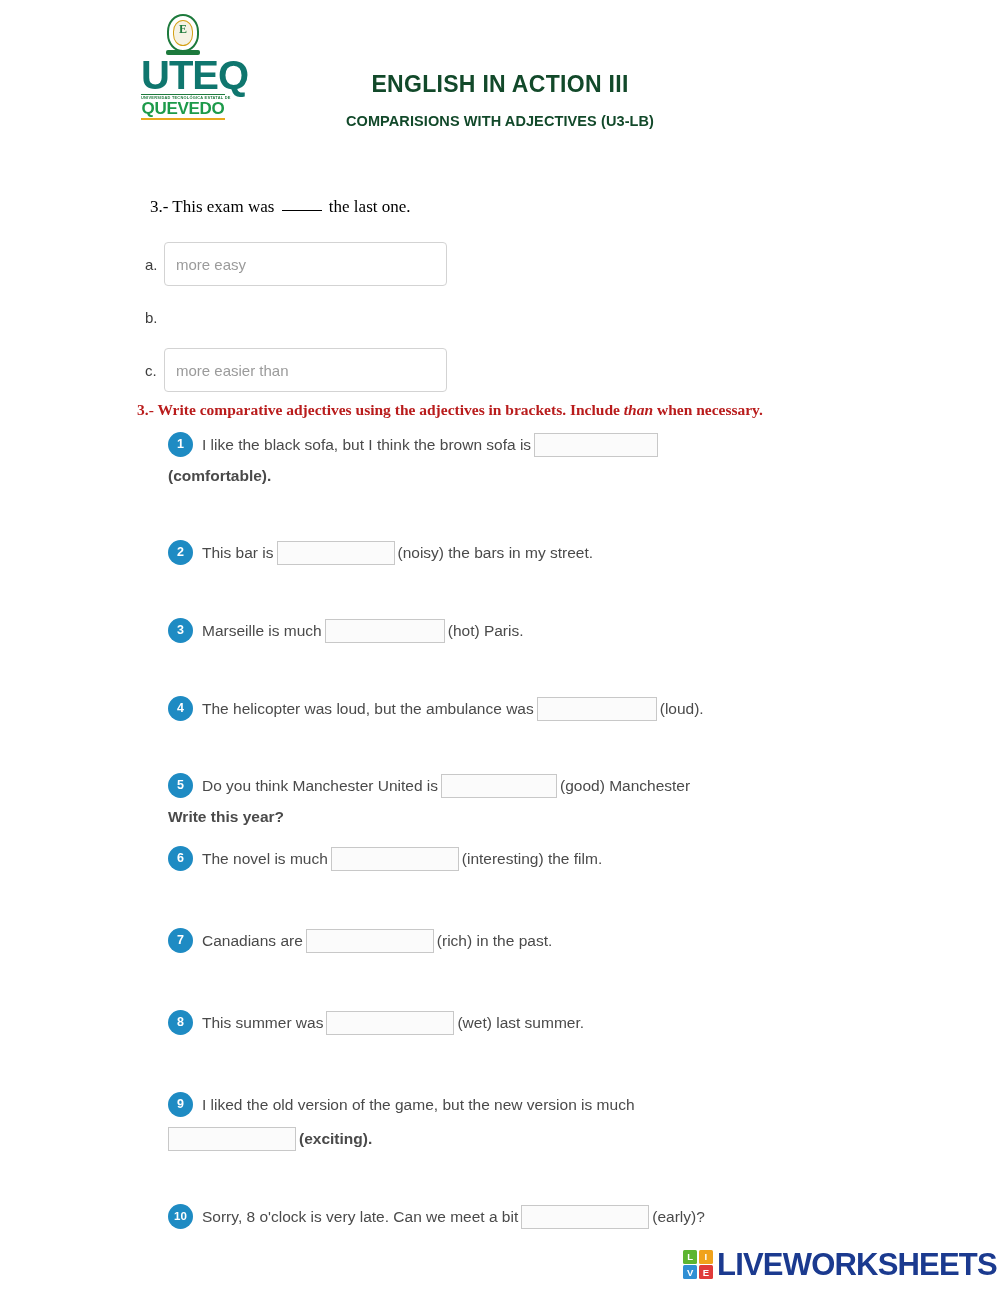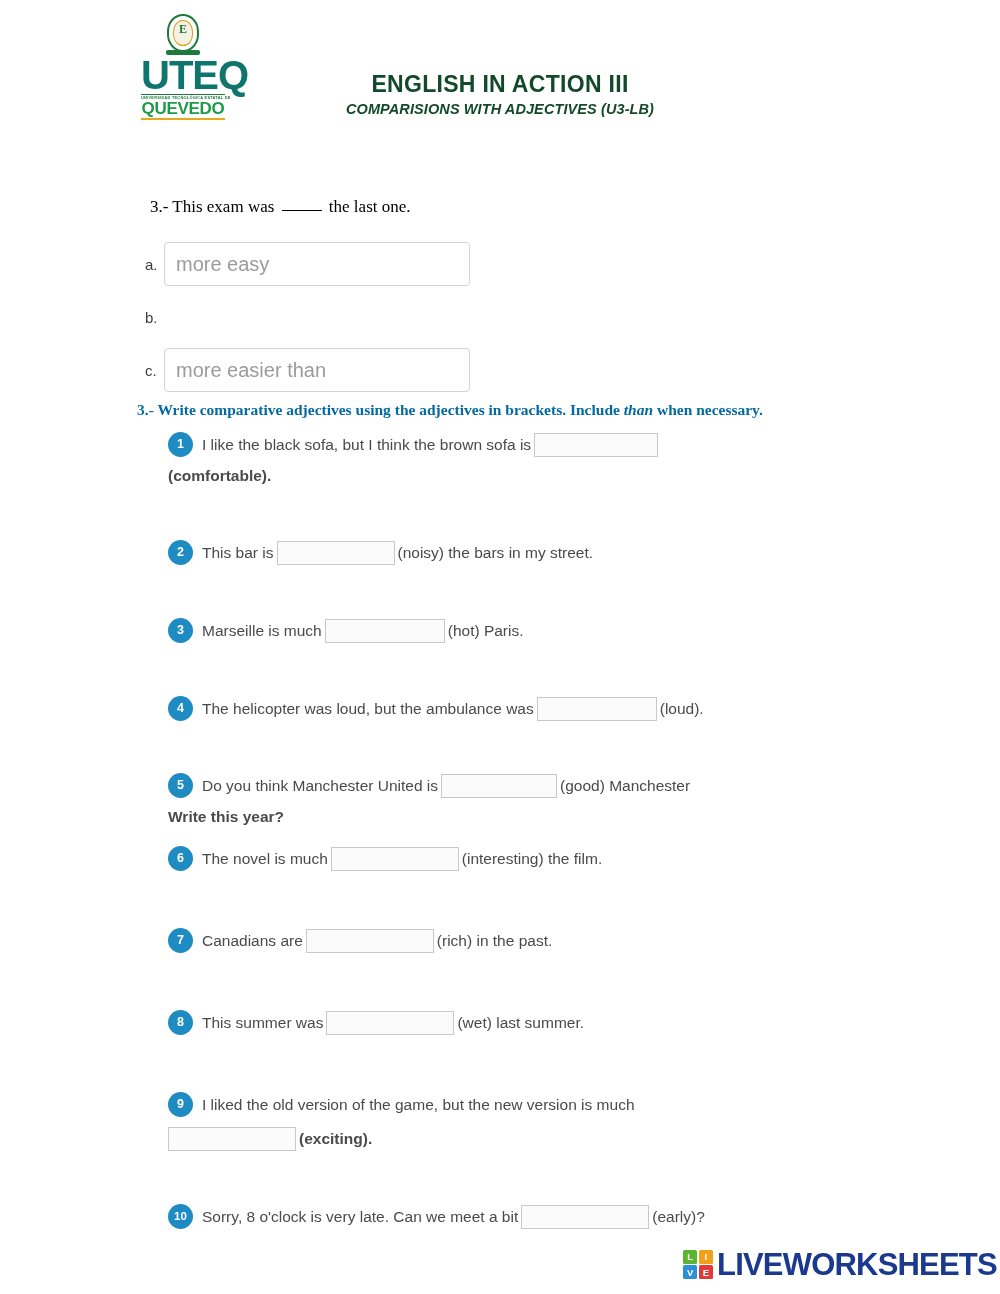--- a/index.html
+++ b/index.html
@@ -119,23 +119,22 @@
     letter-spacing: 0.3px;
     line-height: 1.22;
     font-family: Liberation Sans, sans-serif;
     margin-top: 10px;
   }
   .sub-title {
     font-size: 14.5px;
     font-weight: bold;
     color: #12492a;
     letter-spacing: 0.1px;
-    margin-top: 3px;
-    font-family: "Liberation Sans", sans-serif;
-    font-style: italic;
+    margin-top: 15px;
+    font-family: "Liberation Sans", sans-serif;
   }
 
   
   .stem-serif {
     position: absolute;
     left: 150px;
     top: 197px;
     font-family: "Liberation Serif", serif;
     font-size: 17px;
     color: #000000;
@@ -165,43 +164,43 @@
   .option-letter {
     width: 22px;
     font-size: 15px;
     color: #3d3d3d;
     font-family: "Liberation Sans", sans-serif;
     text-align: left;
     padding-left: 3px;
     box-sizing: border-box;
   }
   .option-box {
-    width: 306px;
+    width: 283px;
     height: 44px;
     border: 1px solid #d3d3d3;
     border-radius: 4px;
     background: #ffffff;
     display: flex;
     align-items: center;
     padding-left: 11px;
     box-sizing: border-box;
-    font-size: 20px;
+    font-size: 15px;
     color: #9b9b9b;
     font-family: "Liberation Sans", sans-serif;
   }
 
   
   .instruction {
     position: absolute;
     left: 137px;
     top: 401px;
     font-family: "Liberation Serif", serif;
     font-size: 15.5px;
     font-weight: bold;
-    color: #0369a1;
+    color: #b91c1c;
     white-space: nowrap;
   }
   .instruction i { font-style: italic; }
 
   
   .exercises {
     position: absolute;
     left: 168px;
     top: 432px;
     width: 790px;

